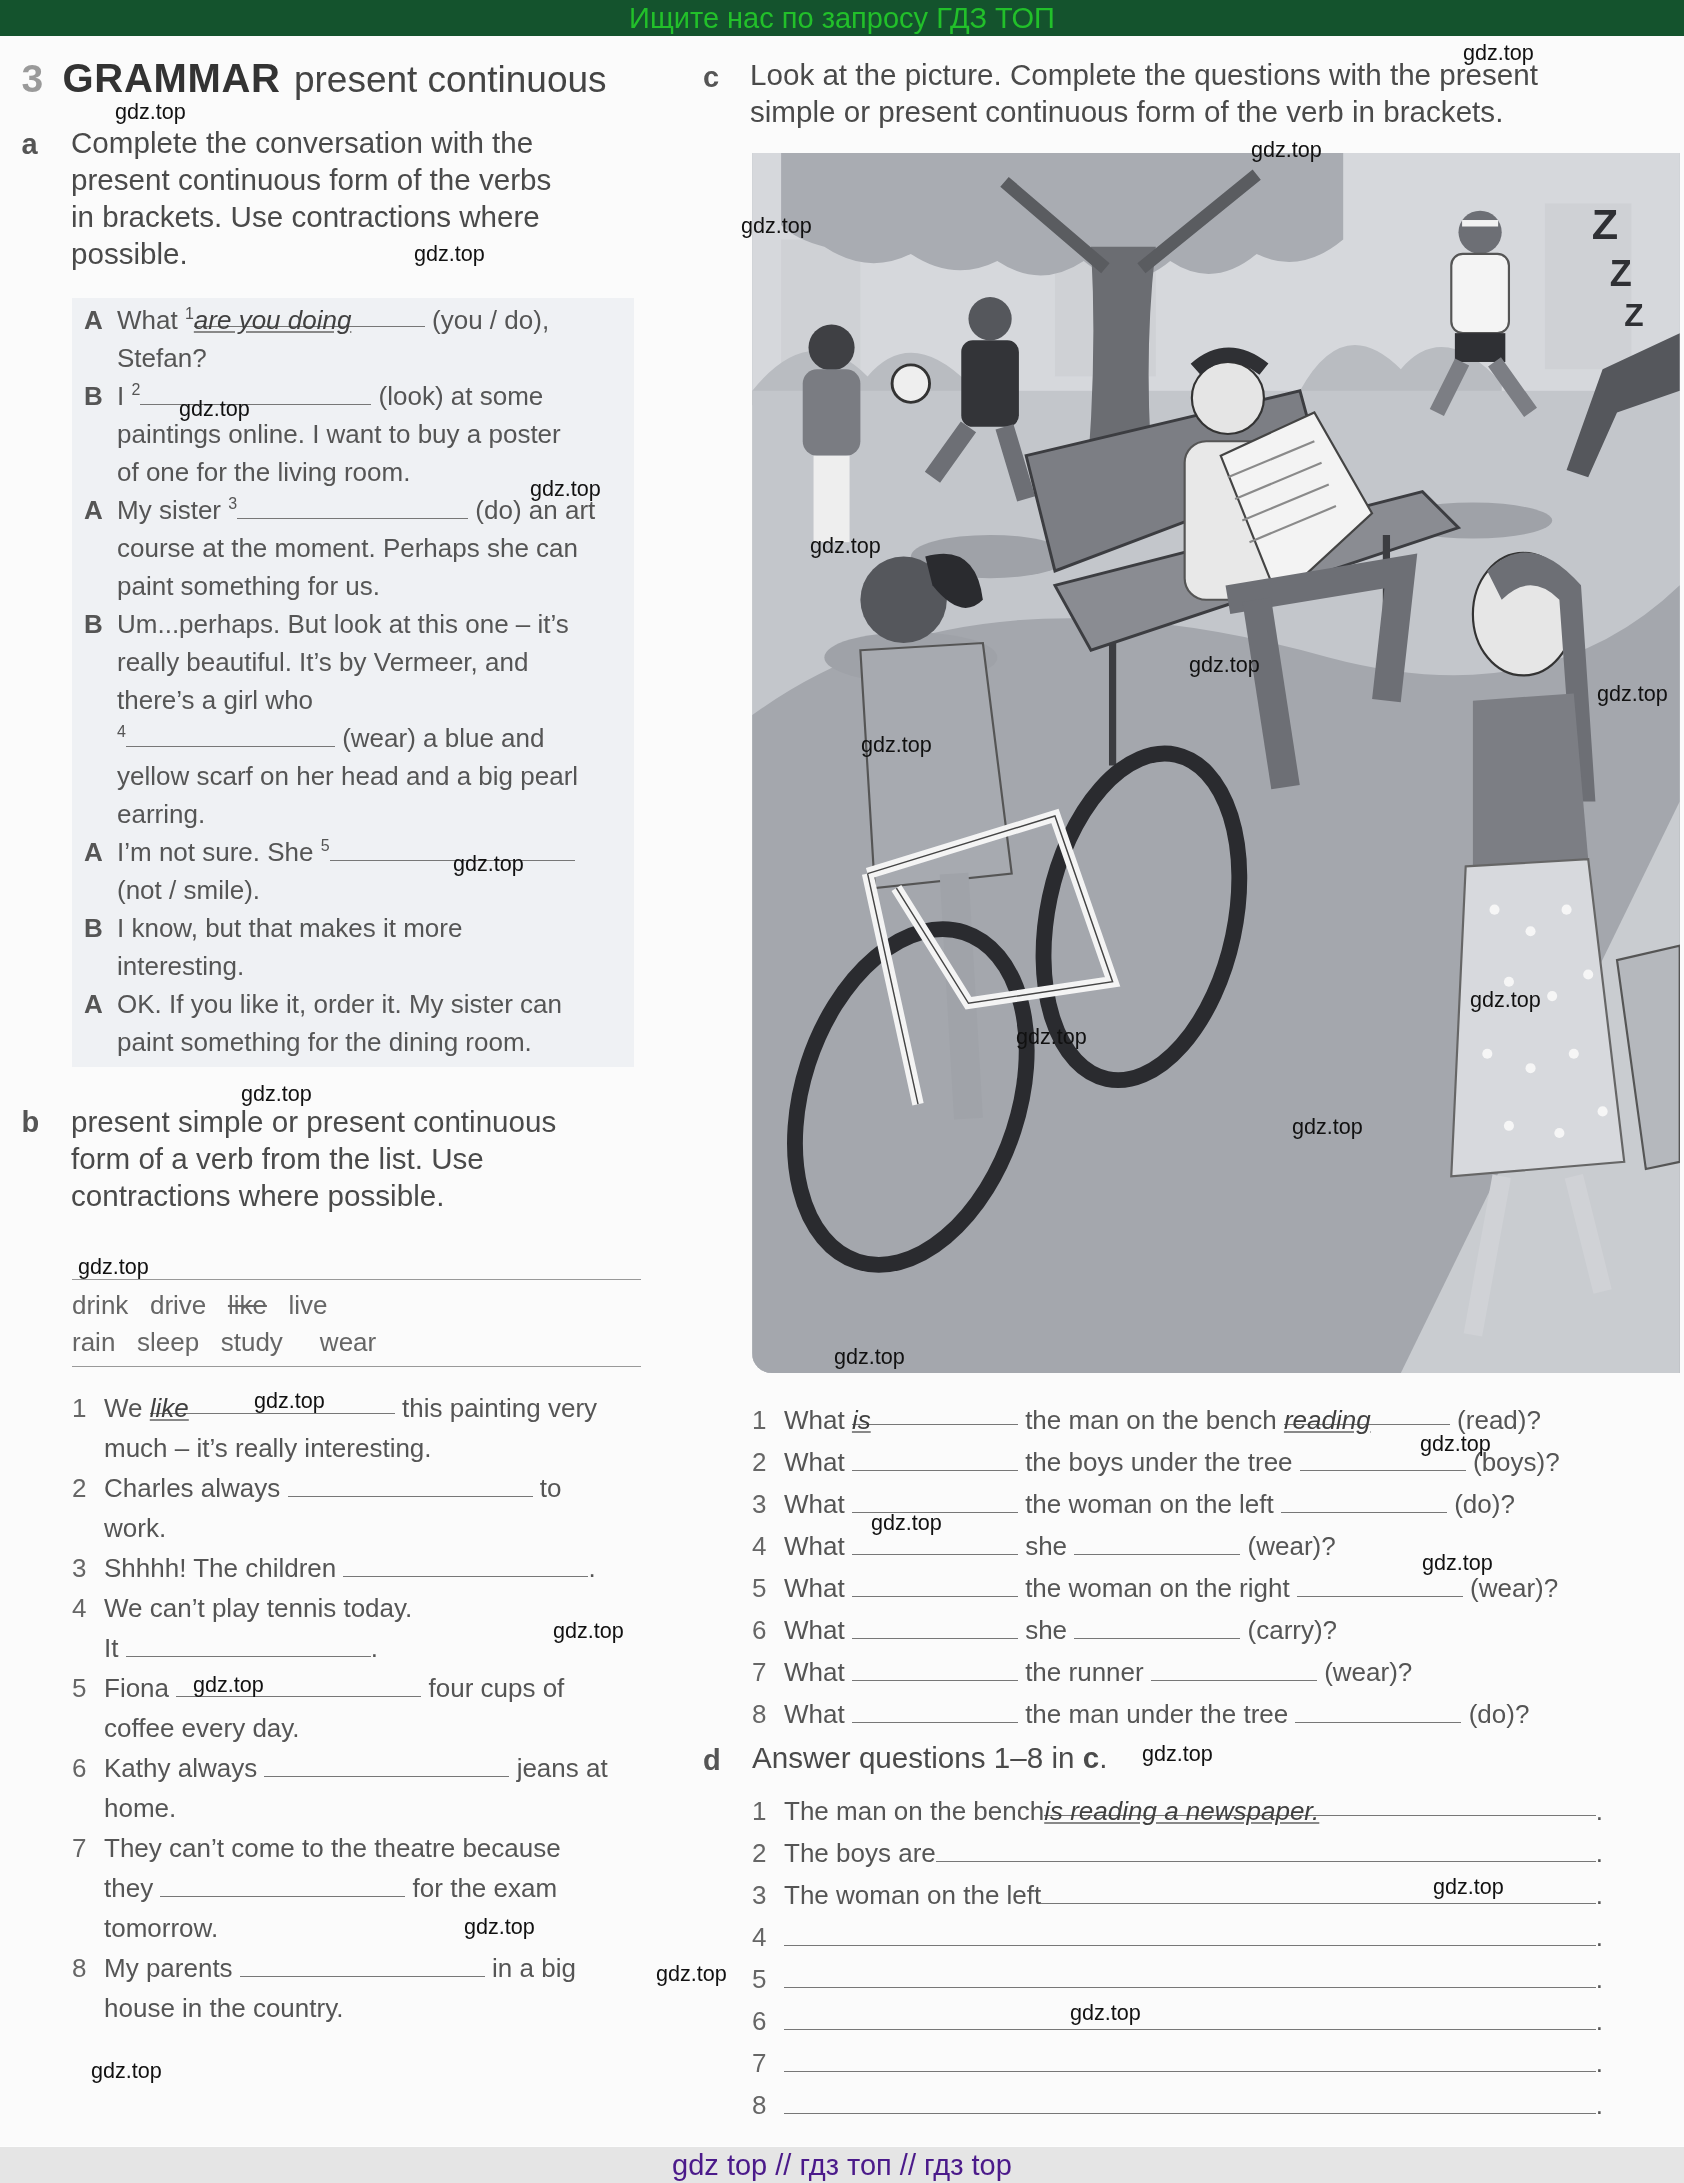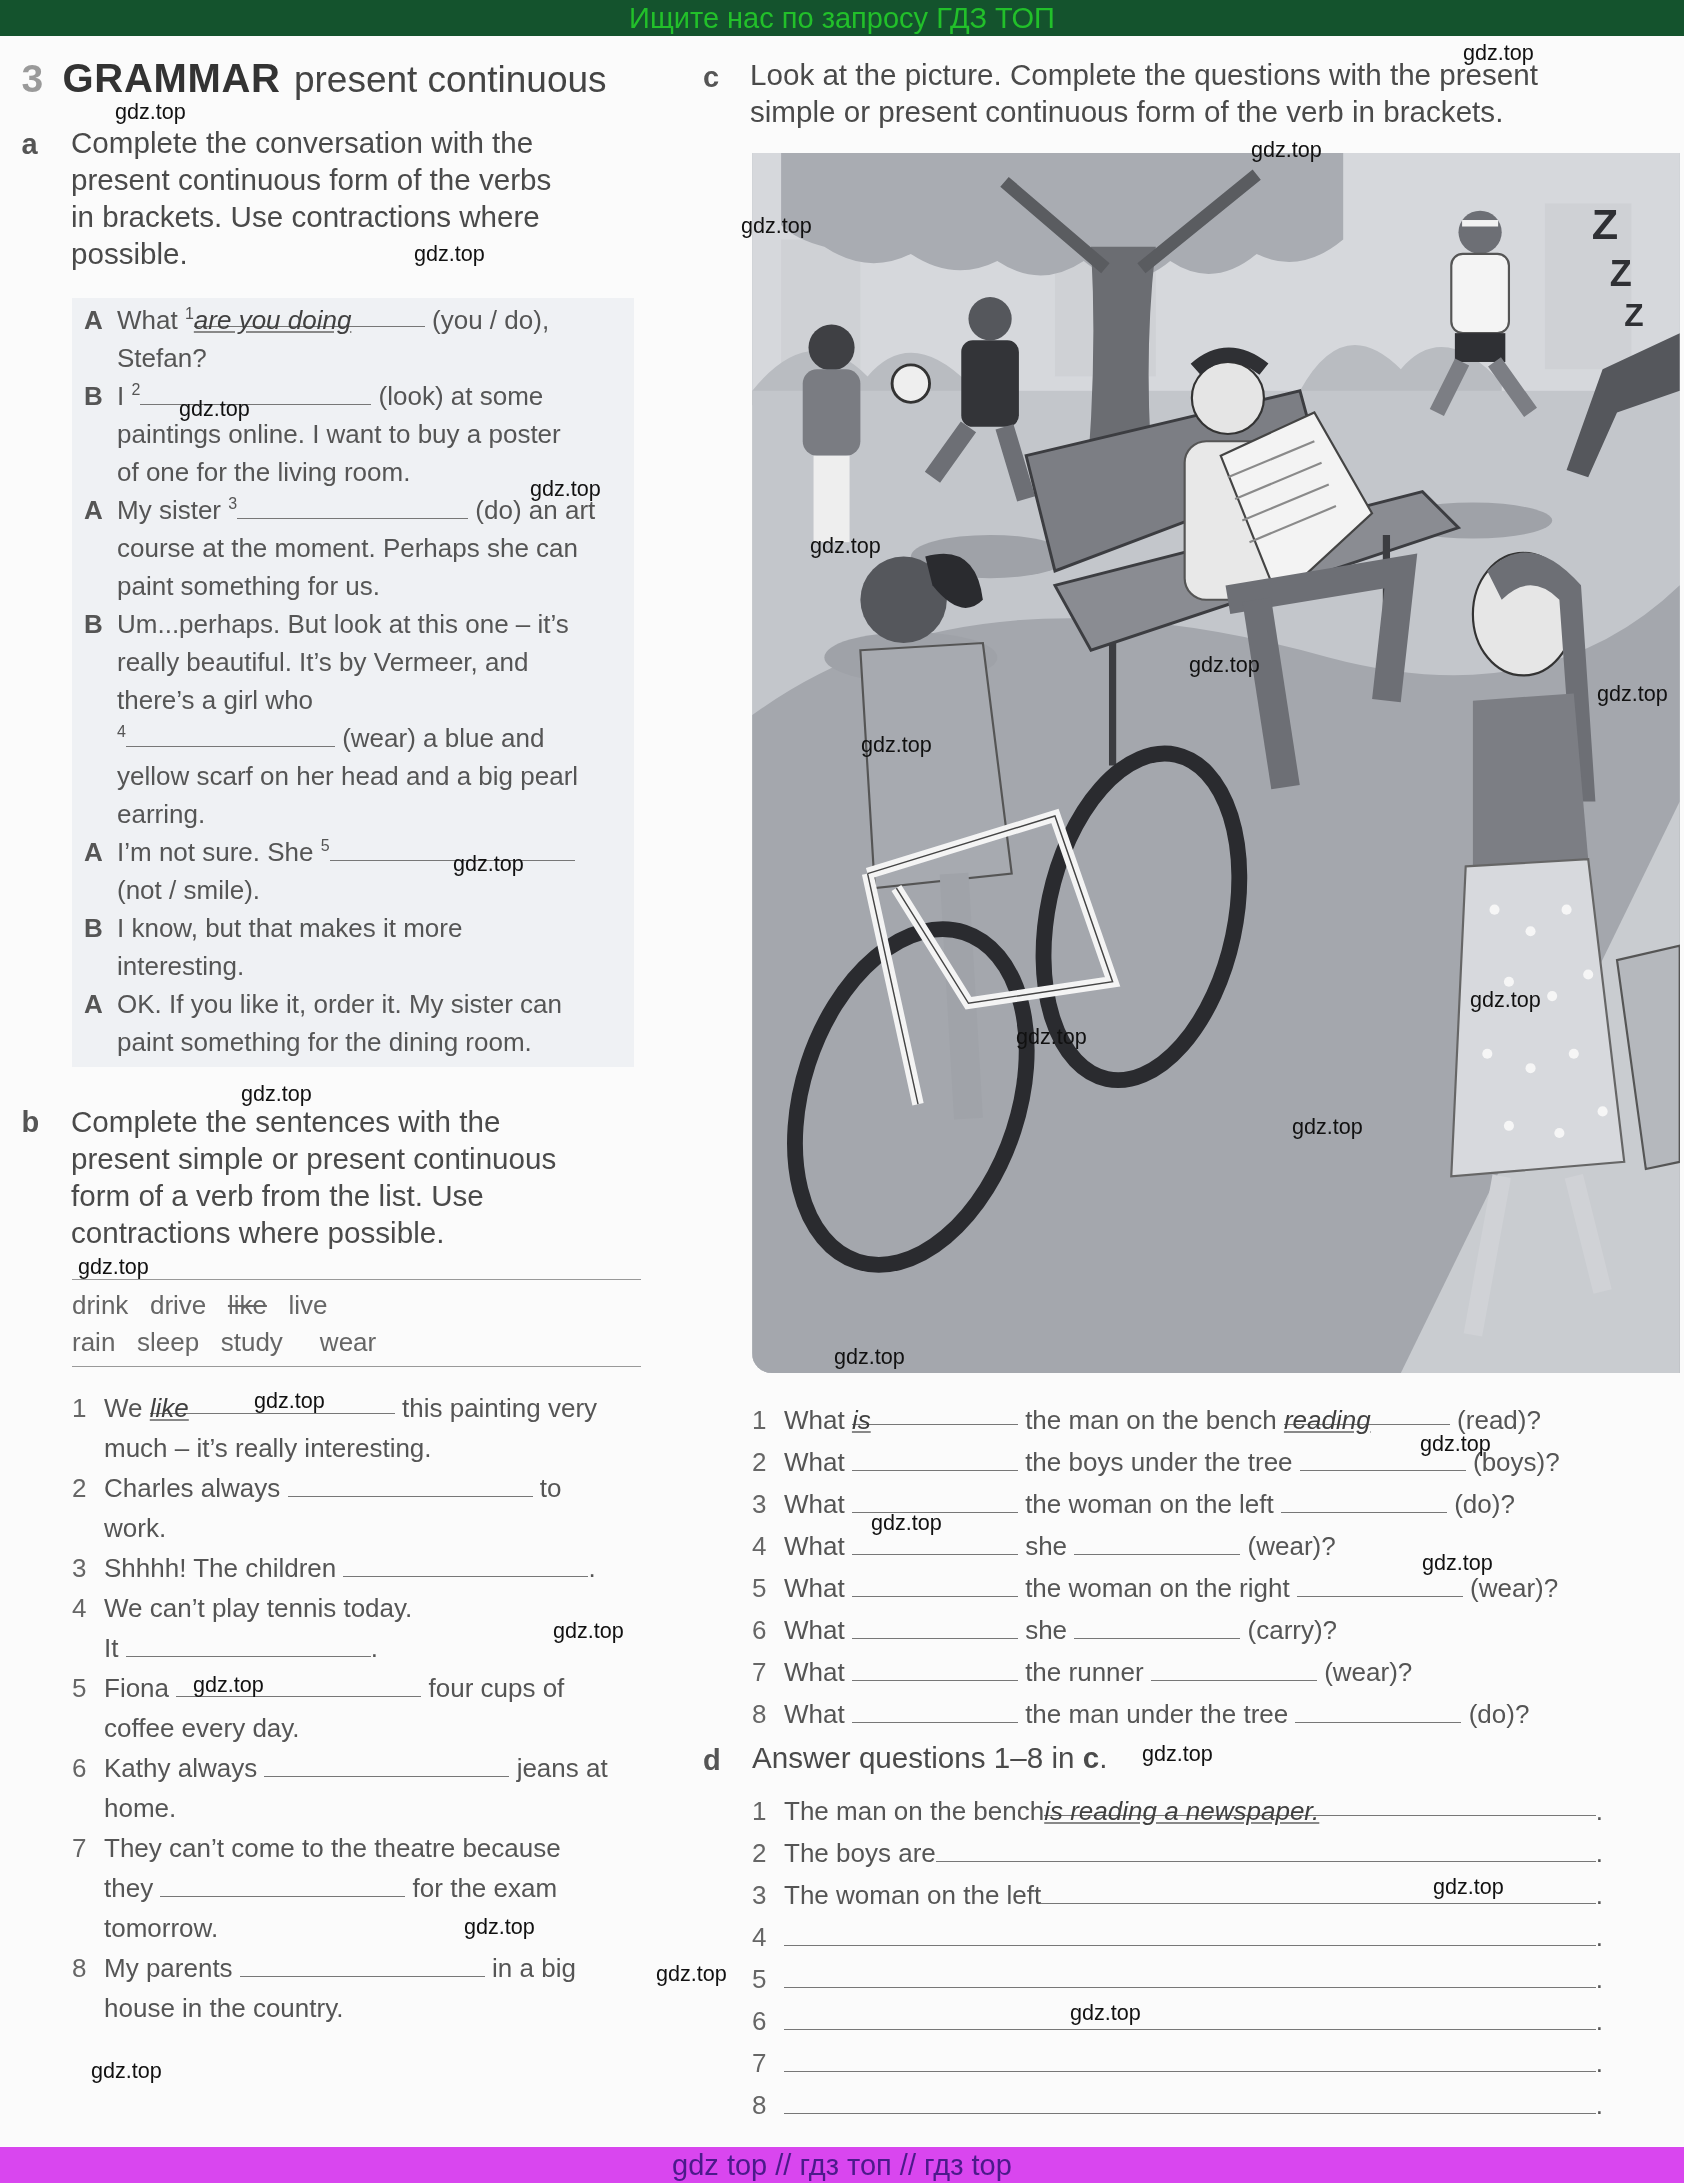--- a/index.html
+++ b/index.html
@@ -9,21 +9,21 @@
     font-family:"Liberation Sans", sans-serif;
     color:#4a4a4a;
   }
   .abs { position:absolute; }
   .banner-top {
     left:0; top:0; width:1684px; height:36px; background:#14532d;
     text-align:center; color:#22c02a; font-size:29px; line-height:36px;
     font-family:"Liberation Sans", sans-serif;
   }
   .banner-bottom {
-    left:0; top:2147px; width:1684px; height:37px; background:#d946ef;
+    left:0; top:2147px; width:1684px; height:37px; background:#e5e5e5;
     text-align:center; color:#4b1a8a; font-size:29px; line-height:37px;
   }
   .page { left:0; top:36px; width:1684px; height:2110px; background:#fbfbfb; }
   .ex-num { color:#9a9a9a; font-weight:bold; font-size:39px; }
   .ex-title { color:#333; font-weight:bold; font-size:40px; letter-spacing:0.7px; }
   .ex-sub { color:#444; font-size:37px; }
   .letter { color:#555; font-size:29px; font-weight:bold; }
   .instr { color:#4a4a4a; font-size:29.6px; line-height:37px; }
   .dialog {
     left:72px; top:298px; width:562px; height:769px;
@@ -85,21 +85,20 @@
     <div class="dline"><span class="spk">A</span><span>I’m not sure. She </span><span class="sup">5</span><span class="blank" style="width: 245px;"></span></div>
     <div class="dline" style="padding-left: 33px;">(not / smile).</div>
     <div class="dline"><span class="spk">B</span><span>I know, but that makes it more</span></div>
     <div class="dline" style="padding-left: 33px;">interesting.</div>
     <div class="dline"><span class="spk">A</span><span>OK. If you like it, order it. My sister can</span></div>
     <div class="dline" style="padding-left: 33px;">paint something for the dining room.</div>
   </div>
 
 <div class="abs letter" style="left:21.6px; top:1106px;">b</div>
 <div class="abs instr" id="b-instr" style="left:71px; top:1103px; width:591px;">
-    <div>Complete the sentences with the</div>
     <div>present simple or present continuous</div>
     <div>form of a verb from the list. Use</div>
     <div>contractions where possible.</div>
   </div>
 
 <div class="abs hr" style="left:72px; top:1279px; width:569px;"></div>
 <div class="abs wordlist" id="wordlist" style="left:72px; top:1287px;">
     <div><span style="margin-right: 21.6px;">drink</span><span style="margin-right: 21.6px;">drive</span><span class="strike" style="margin-right: 21.6px;">like</span><span style="margin-right: 21.6px;">live</span></div>
     <div><span style="margin-right: 21.6px;">rain</span><span style="margin-right: 21.6px;">sleep</span><span style="margin-right: 37px;">study</span><span style="margin-right: 21.6px;">wear</span></div>
   </div>

